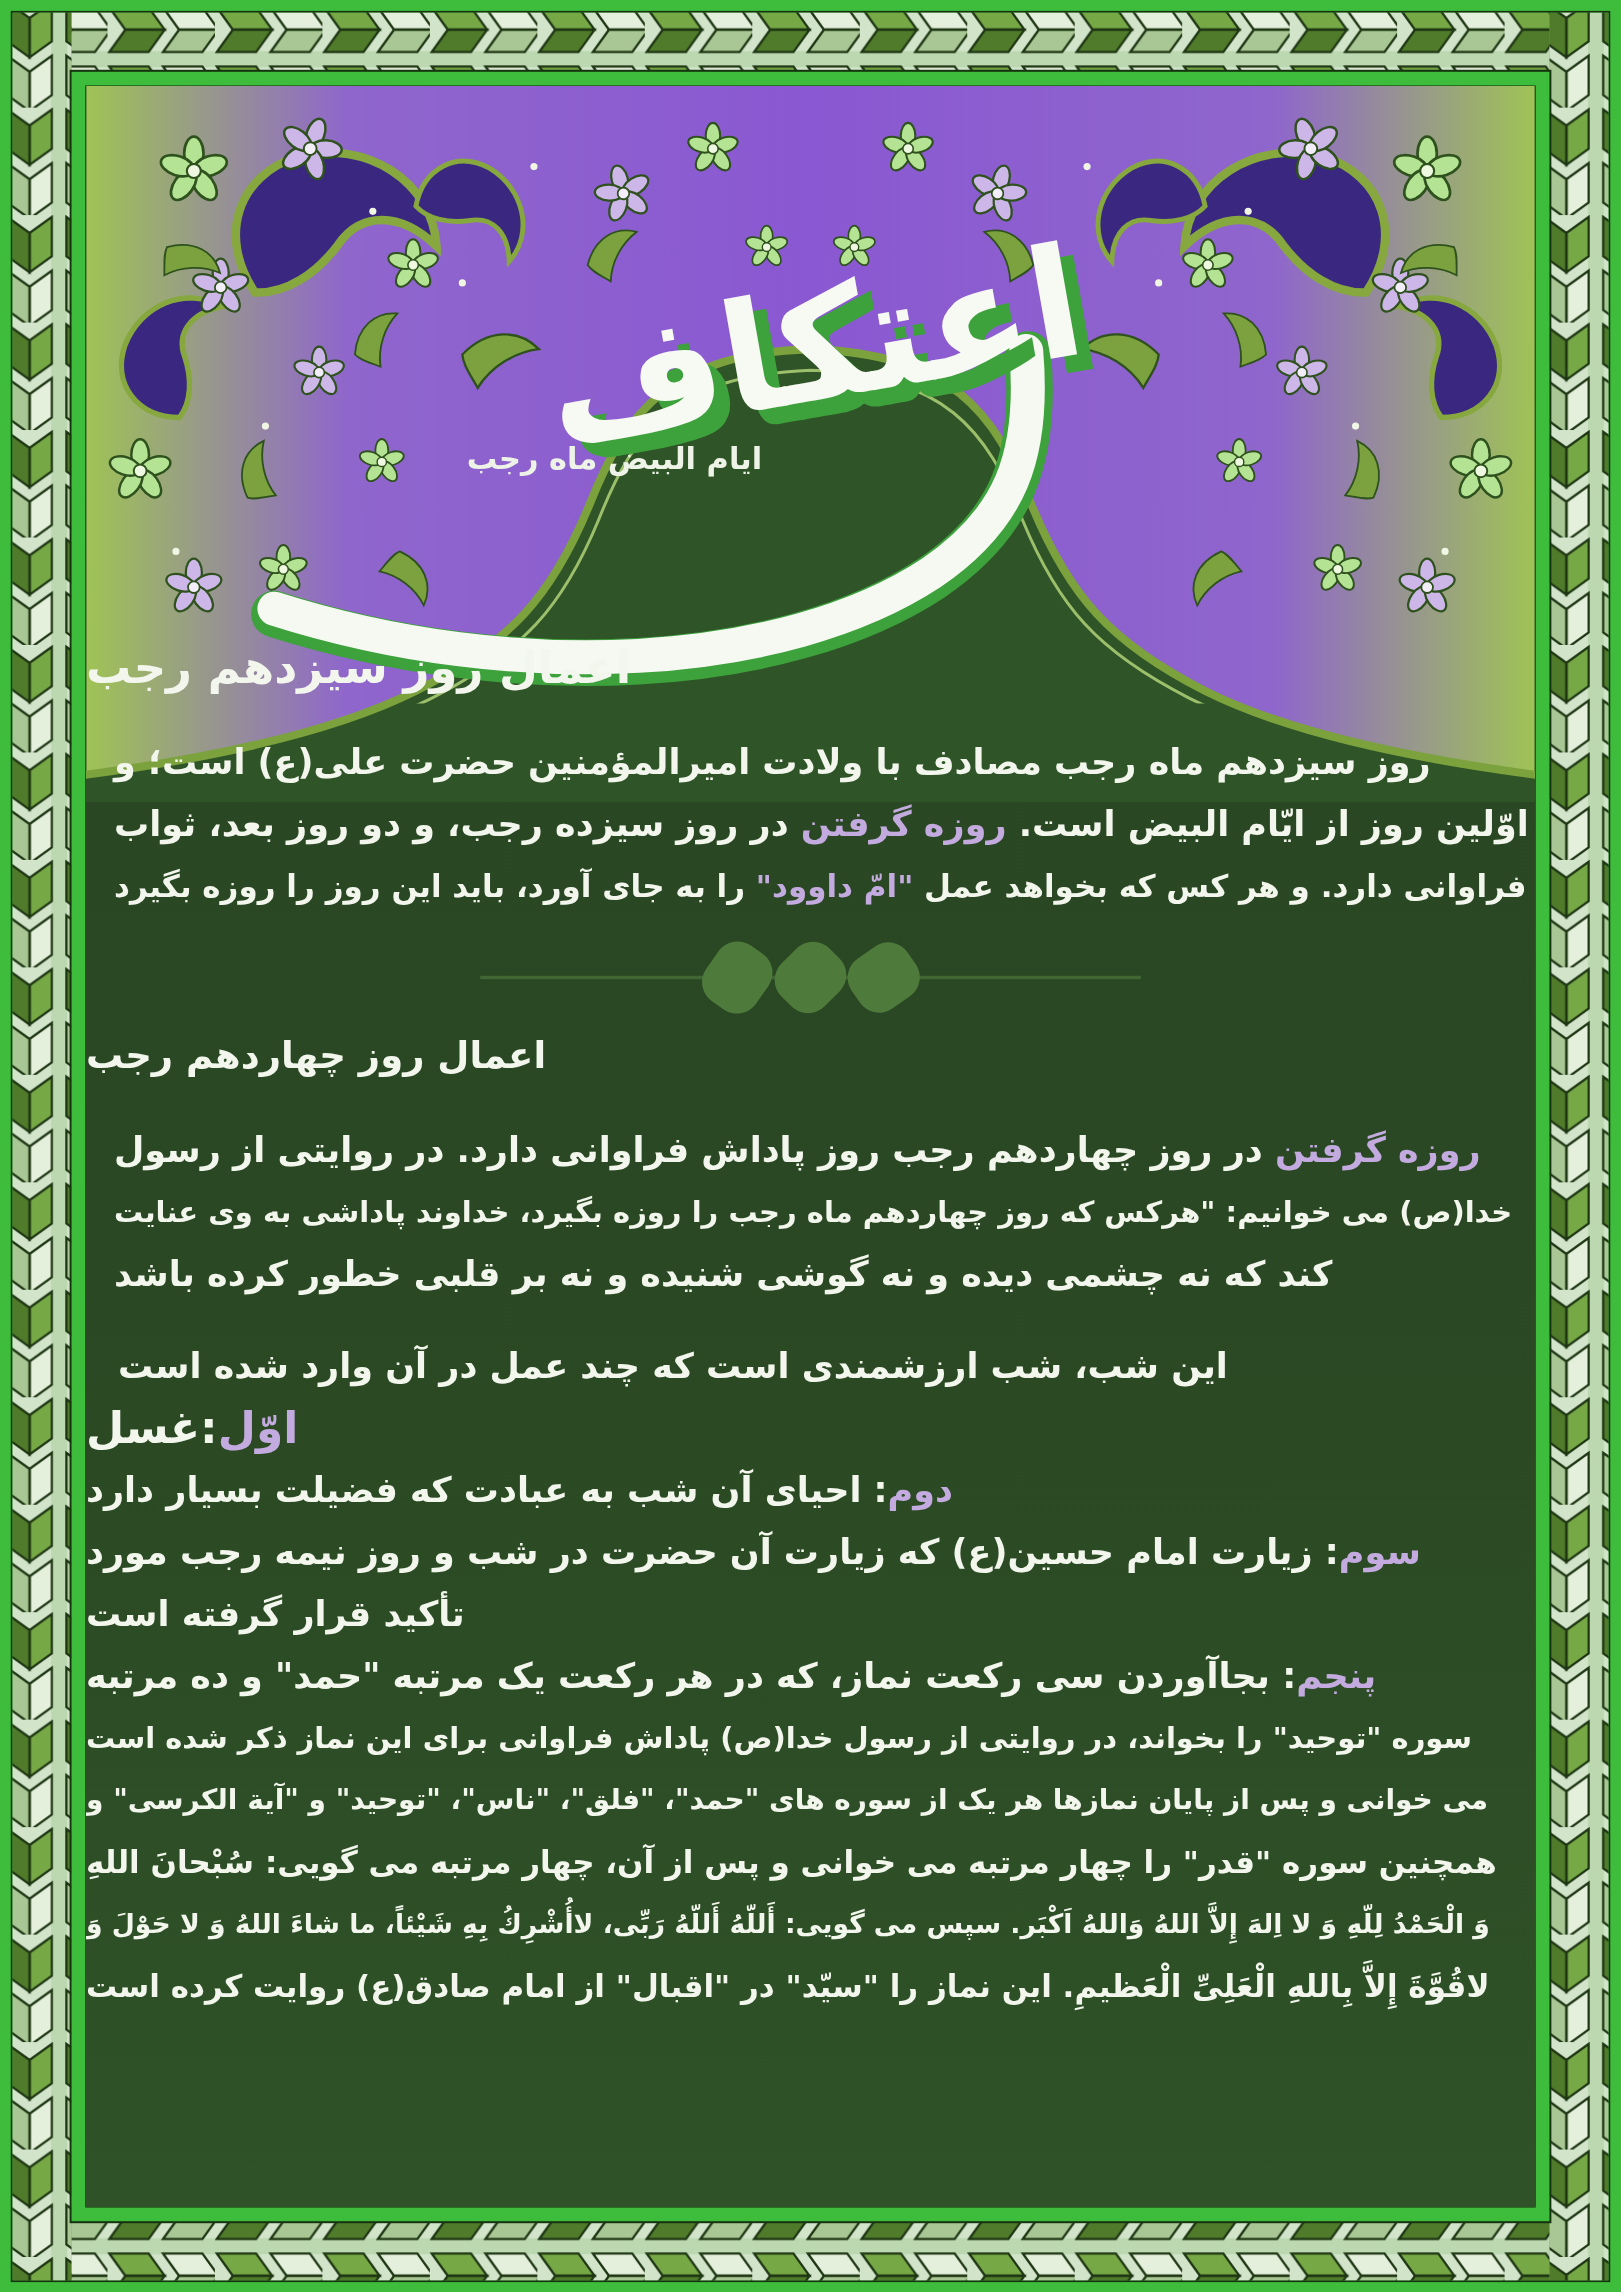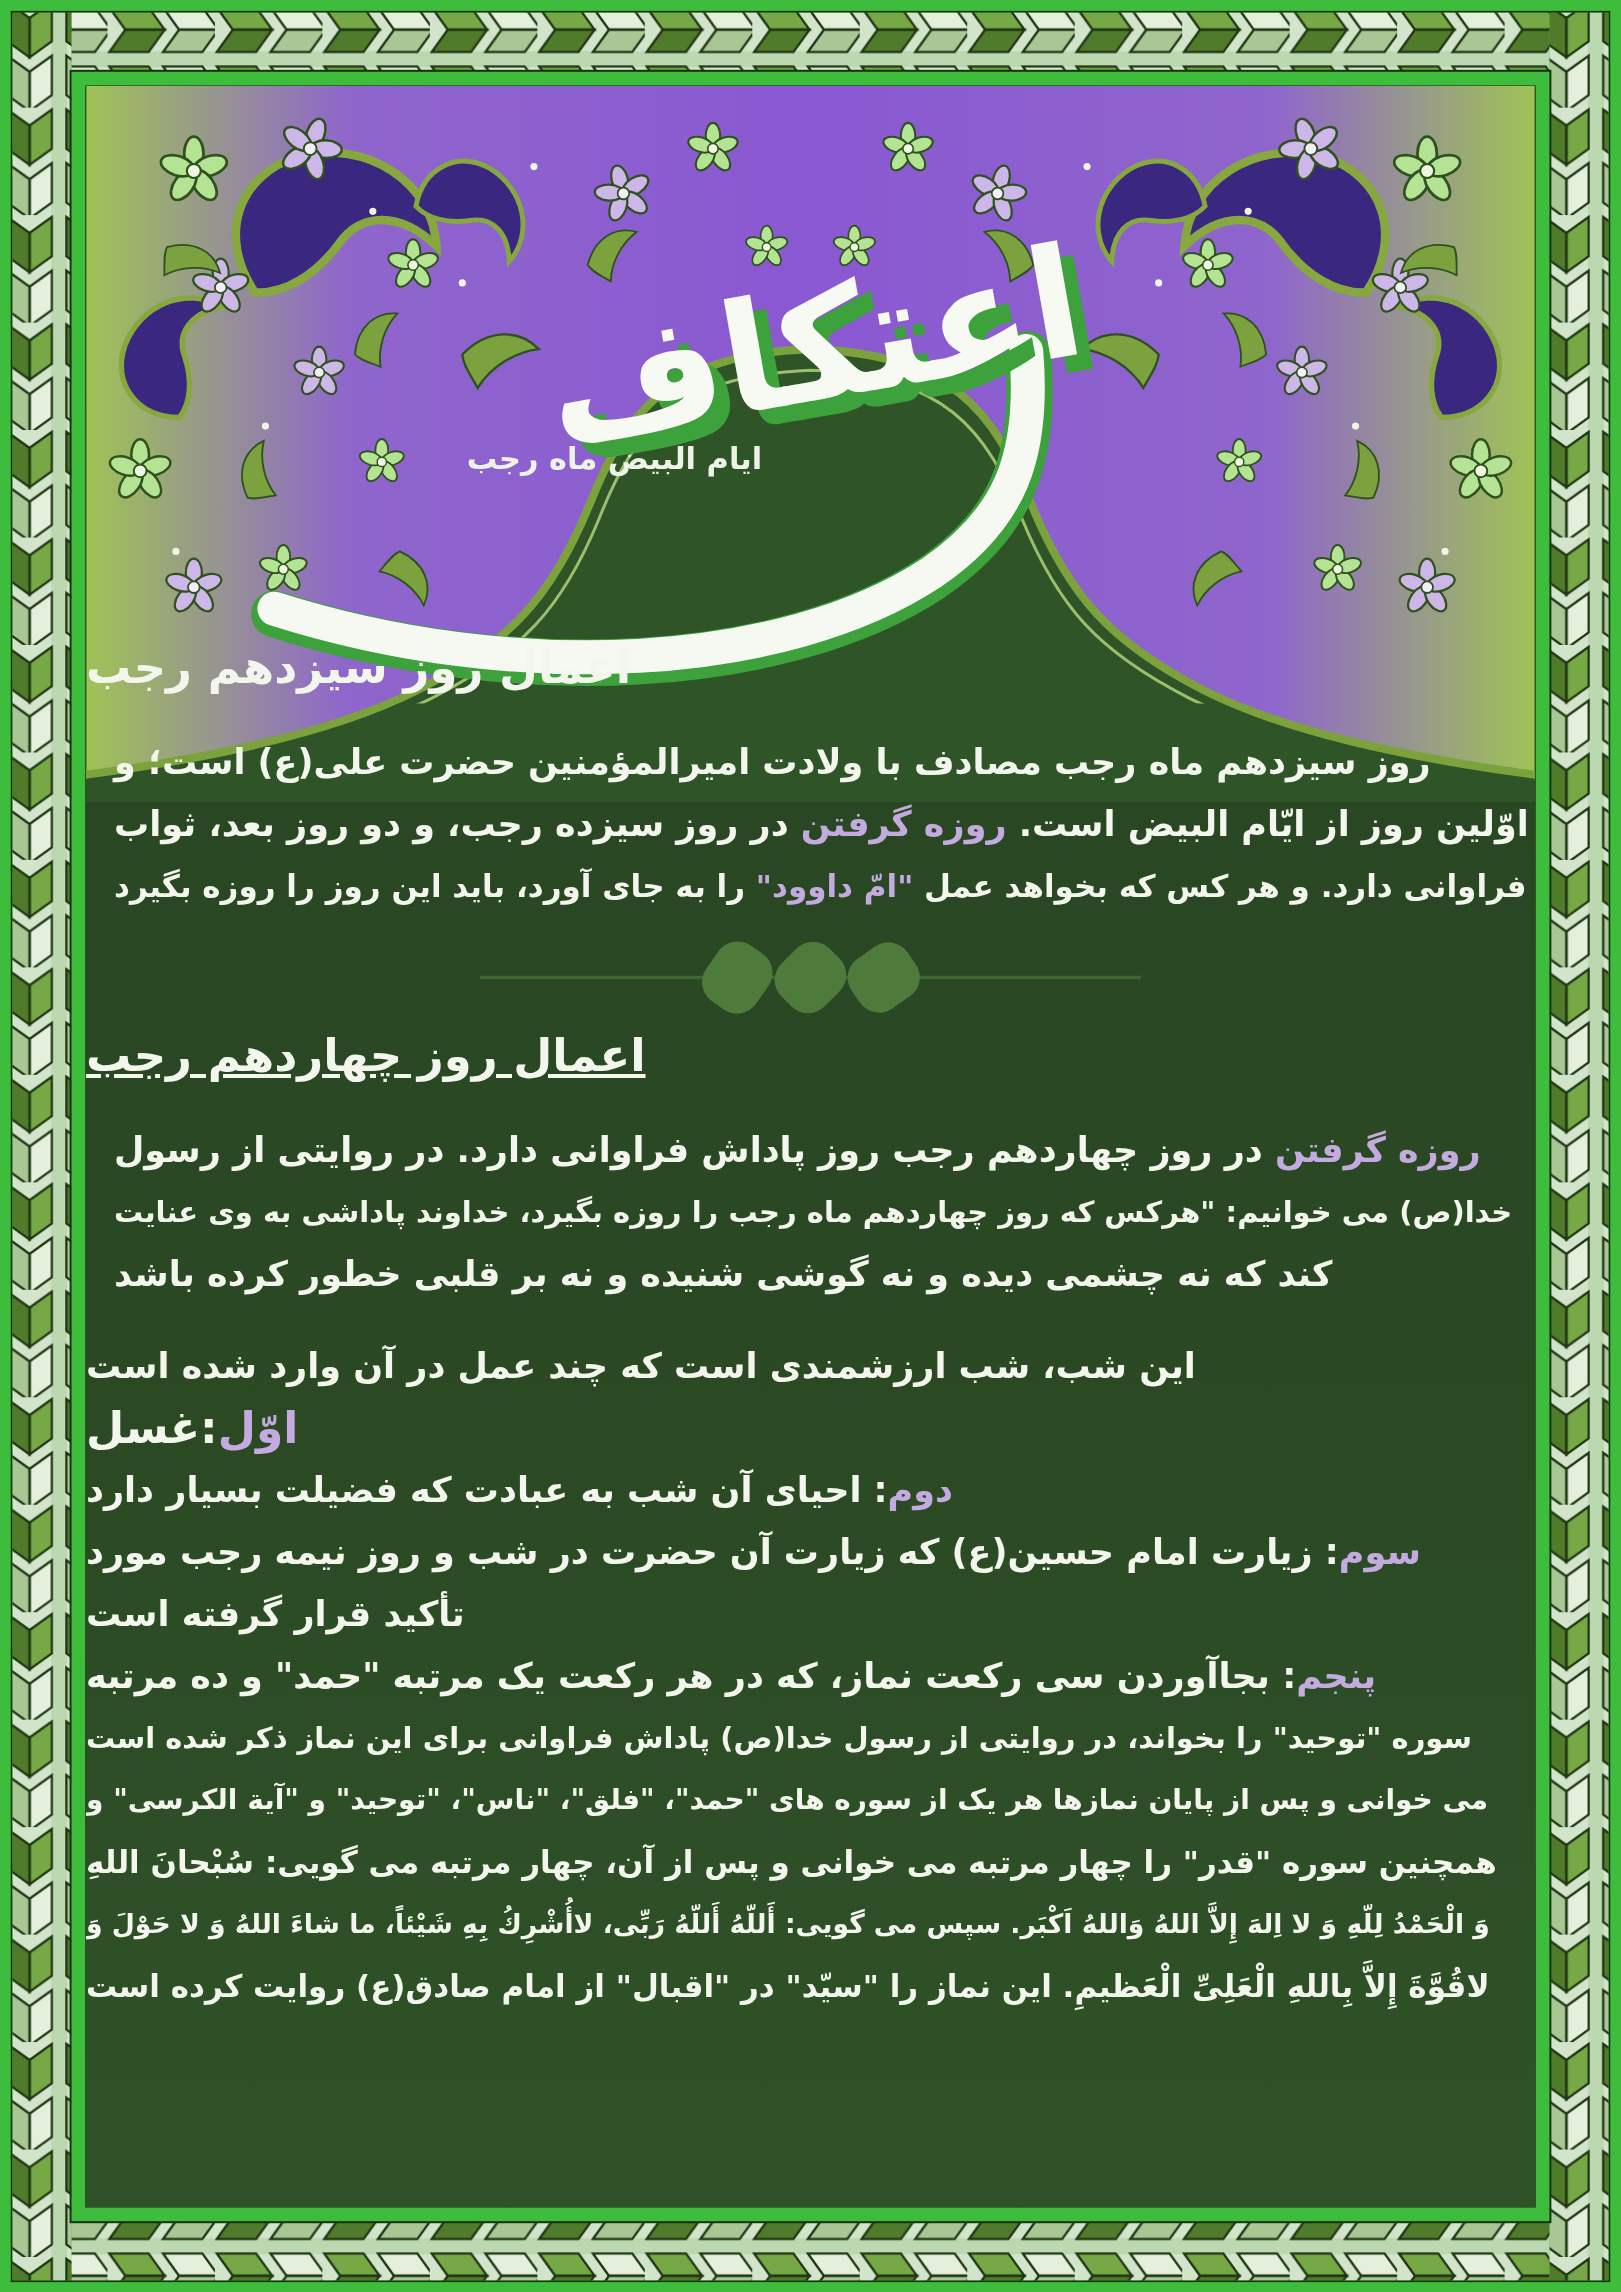--- a/index.html
+++ b/index.html
@@ -16,21 +16,21 @@
     overflow:hidden;
   }
   #header-svg{position:absolute;top:0;left:0;display:block;z-index:1;}
   #text-stack{
     position:absolute;top:546px;left:0;width:100%;z-index:2;
     direction:rtl;text-align:left;color:#f2f6ec;font-weight:bold;
   }
   .heading{font-size:47px;line-height:72px;font-weight:bold;white-space:nowrap;}
   .para{margin:0;}
   .heading + .para{margin-top:27px;margin-left:28px;}
-  .para-gap{margin-top:30px;}
+  .para-gap{margin-top:30px;margin-left:32px;}
   .line{font-size:36px;line-height:62px;margin:0;white-space:nowrap;font-weight:bold;}
   .hl{color:#c3abdf;}
   .divider{margin:23px auto 5.4px;width:663px;height:75px;}
   svg text{font-family:"DejaVu Sans",sans-serif;}
   .callig-title{font-size:170px;font-weight:bold;}
   .callig-sub{font-size:34px;font-weight:bold;}
 </style>
 </head>
 <body>
 
@@ -164,21 +164,21 @@
         <p class="line" style="font-size: 31px;"><span>فراوانی دارد. و هر کس که بخواهد عمل </span><span class="hl">"امّ داوود"</span><span> را به جای آورد، باید این روز را روزه بگیرد</span></p>
       </div>
   <div class="divider">
     <svg width="663" height="75" viewBox="0 0 740 84" aria-hidden="true">
       <line x1="0" y1="42" x2="740" y2="42" stroke="#3f6633" stroke-width="4"></line>
       <rect x="-34" y="-38" width="68" height="76" rx="26" transform="translate(288,42) rotate(35)" fill="#4e7b3c"></rect>
       <rect x="-34" y="-38" width="68" height="76" rx="26" transform="translate(370,42) rotate(45)" fill="#4e7b3c"></rect>
       <rect x="-34" y="-38" width="68" height="76" rx="26" transform="translate(452,42) rotate(55)" fill="#4e7b3c"></rect>
     </svg>
   </div>
-<div class="heading" style="font-size: 45px; text-decoration: underline;">اعمال روز چهاردهم رجب</div>
+<div class="heading" style="font-size: 37px;">اعمال روز چهاردهم رجب</div>
       <div class="para">
         <p class="line" style="font-size: 35px;"><span class="hl">روزه گرفتن</span><span> در روز چهاردهم رجب روز پاداش فراوانی دارد. در روایتی از رسول</span></p>
         <p class="line" style="font-size: 29px;"><span>خدا(ص) می خوانیم: "هرکس که روز چهاردهم ماه رجب را روزه بگیرد، خداوند پاداشی به وی عنایت</span></p>
         <p class="line" style="font-size: 35px;"><span>کند که نه چشمی دیده و نه گوشی شنیده و نه بر قلبی خطور کرده باشد</span></p>
       </div>
       <div class="para para-gap">
         <p class="line" style="font-size: 35px;"><span>این شب، شب ارزشمندی است که چند عمل در آن وارد شده است</span></p>
       </div>
       <div class="para">
         <p class="line" style="font-size: 44px;"><span class="hl">اوّل</span><span>:غسل</span></p>

